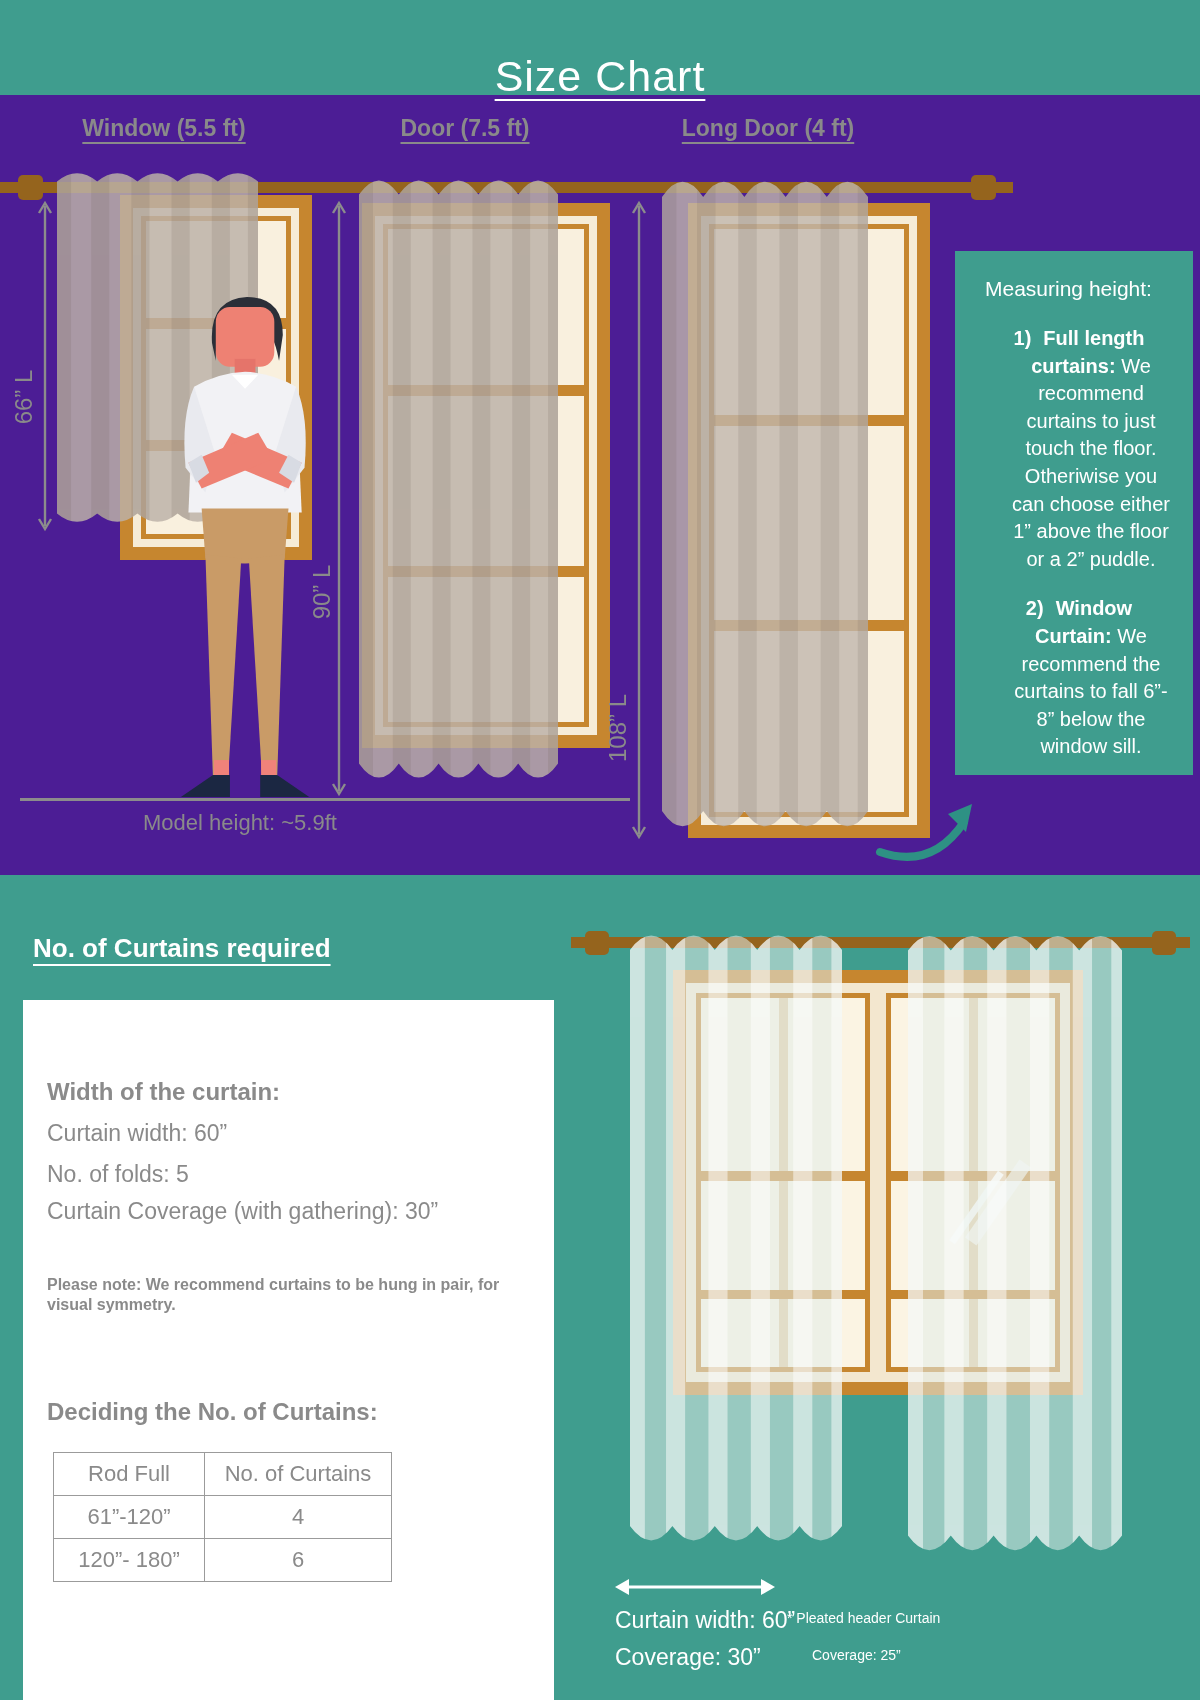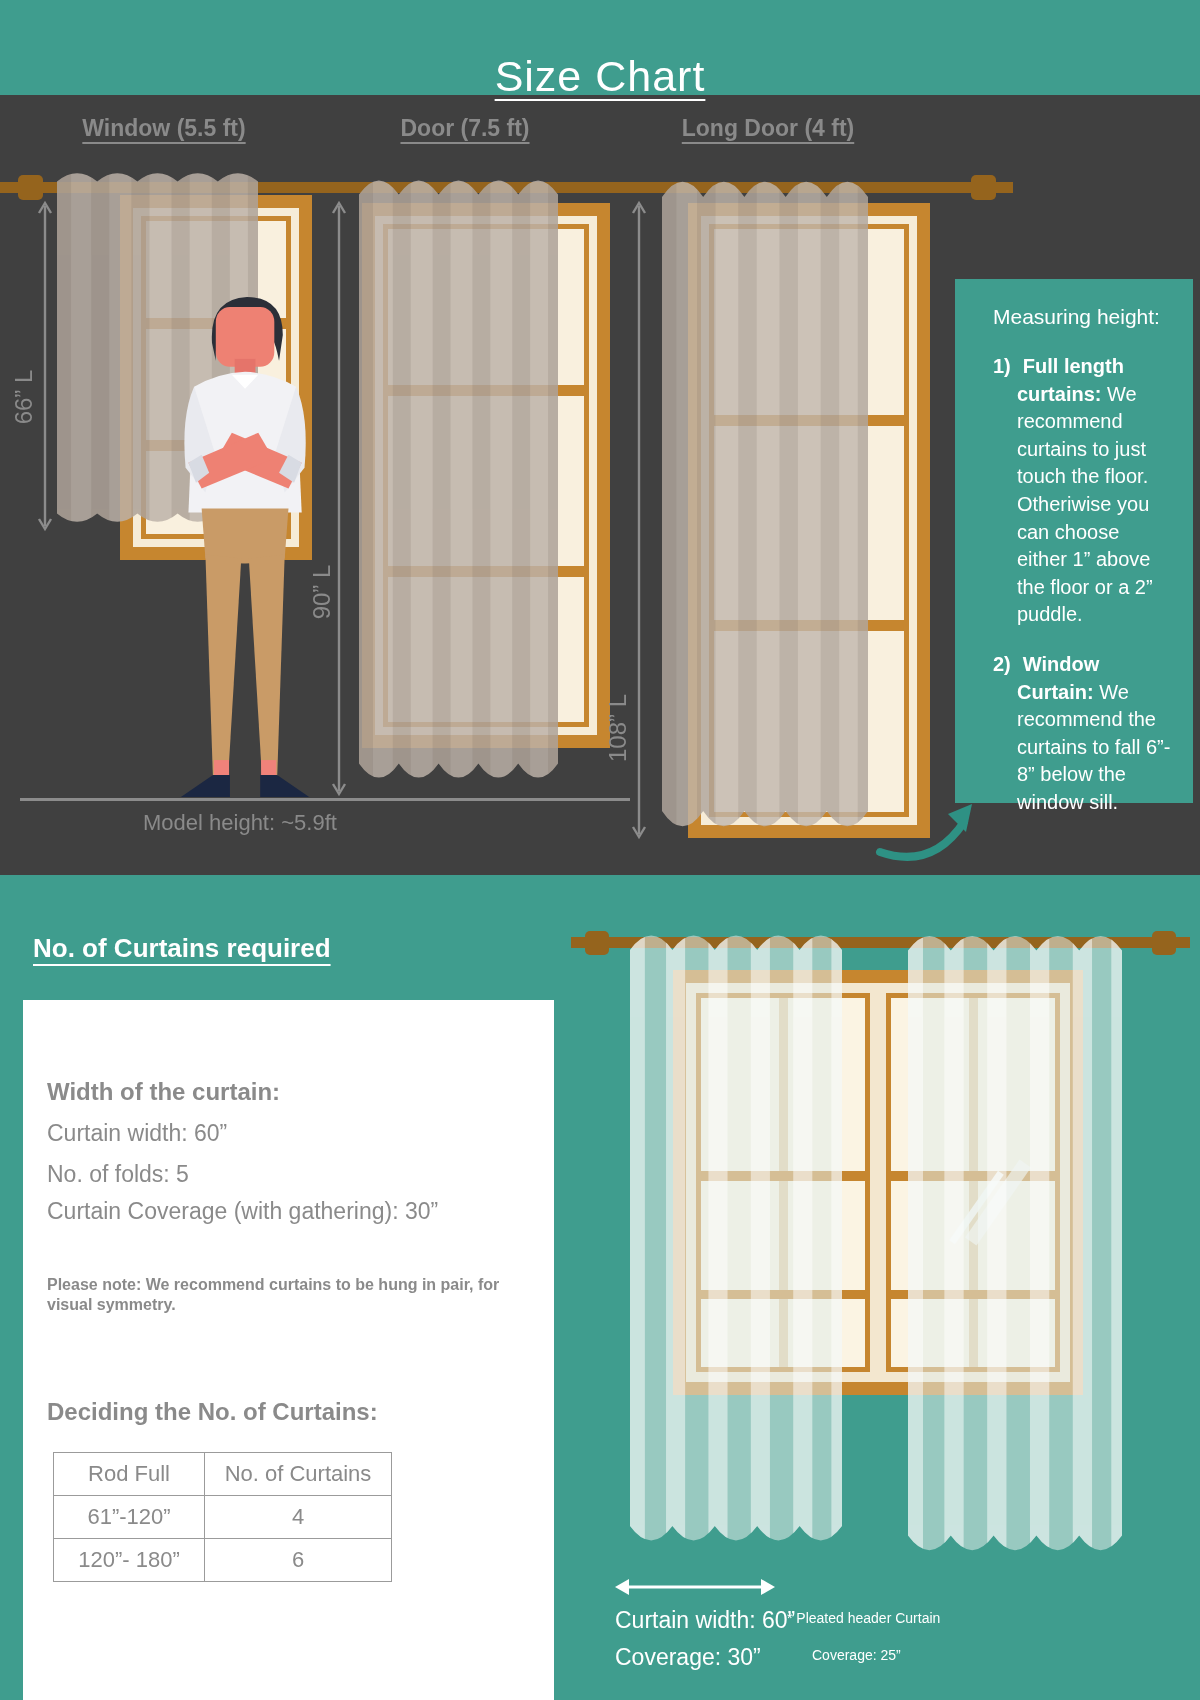--- a/index.html
+++ b/index.html
@@ -1,16 +1,16 @@
 <!DOCTYPE html>
 <html><head>
 <meta charset="utf-8">
 <style>
   html,body{margin:0;padding:0;background:#e8e8e8;}
-  .page{position:relative;width:1200px;height:1700px;background:#404040;overflow:hidden;
+  .page{position:relative;width:1200px;height:1700px;background:#4c1d95;overflow:hidden;
         font-family:"Liberation Sans", sans-serif;margin:0 auto;}
   
   .top-band{position:absolute;left:0;top:0;width:1200px;height:95px;background:#3F9D8E;}
   .page-title{position:absolute;left:0;top:0;width:100%;text-align:center;line-height:95px;
       color:#ffffff;font-size:43px;font-weight:400;letter-spacing:1px;
       text-decoration:underline;text-underline-offset:8px;text-decoration-thickness:2px;}
   
   .col-label{position:absolute;color:#8A8A8A;font-size:23px;font-weight:700;text-align:center;width:260px;
       text-decoration:underline;text-underline-offset:6px;text-decoration-thickness:2px;top:115px;}
   .lbl1{left:34px;} .lbl2{left:335px;} .lbl3{left:638px;}
@@ -36,24 +36,24 @@
   .man{position:absolute;left:162px;top:293px;width:168px;height:507px;}
   
   .varrow{position:absolute;}
   .va1{left:37px;top:200px;} .va2{left:331px;top:200px;} .va3{left:631px;top:200px;}
   .vlabel{position:absolute;width:120px;height:26px;text-align:center;transform:rotate(-90deg);
       color:#8A8A8A;font-size:24px;font-weight:400;}
   .vl1{left:-37px;top:384px;} .vl2{left:261px;top:579px;} .vl3{left:557px;top:715px;}
   .floor-line{position:absolute;left:20px;top:798px;width:610px;height:3px;background:#8C8C8C;}
   .model-height{position:absolute;left:143px;top:810px;color:#8A8A8A;font-size:22px;}
   
-  .info-box{position:absolute;left:955px;top:279px;width:238px;height:524px;background:#3F9D8E;
-      color:#ffffff;box-sizing:border-box;padding:26px 20px 0 38px;}
+  .info-box{position:absolute;left:955px;top:251px;width:238px;height:524px;background:#3F9D8E;
+      color:#ffffff;box-sizing:border-box;padding:26px 20px 0 30px;}
   .ib-title{font-size:21px;margin:0 0 24px 0;font-weight:400;}
-  .ib-item{font-size:20px;line-height:1.38;margin:0 0 22px 0;padding-left:24px;text-indent:-24px;}
+  .ib-item{font-size:20px;line-height:1.38;margin:0 0 22px 0;padding-left:24px;text-indent:-24px;text-align:center;}
   .ib-item .num{font-weight:700;margin-right:12px;}
   .ib-item b{font-weight:700;}
   .teal-arrow{position:absolute;left:872px;top:798px;}
   
   .bottom-band{position:absolute;left:0;top:875px;width:1200px;height:825px;background:#3F9D8E;}
   .sec2-heading{position:absolute;left:33px;top:933px;color:#ffffff;font-size:26px;font-weight:700;
       text-decoration:underline;text-underline-offset:7px;text-decoration-thickness:2px;margin:0;}
   .white-box{position:absolute;left:23px;top:1000px;width:531px;height:700px;background:#ffffff;}
   .wb-text{position:absolute;color:#8A8A8A;margin:0;}
   .wb-title{left:47px;top:1078px;font-size:24px;font-weight:700;}

